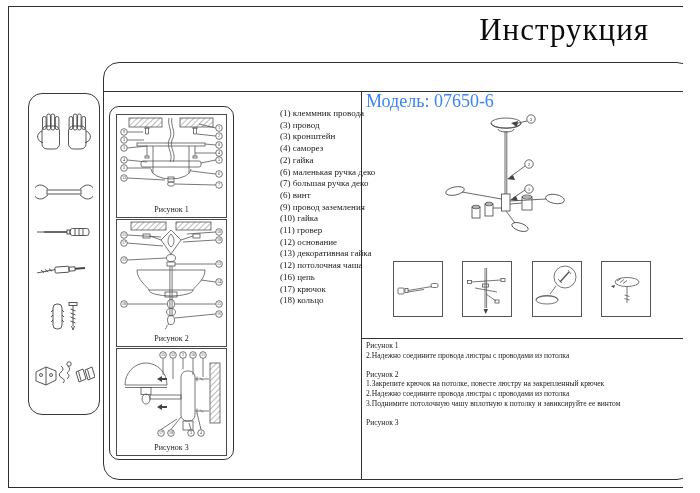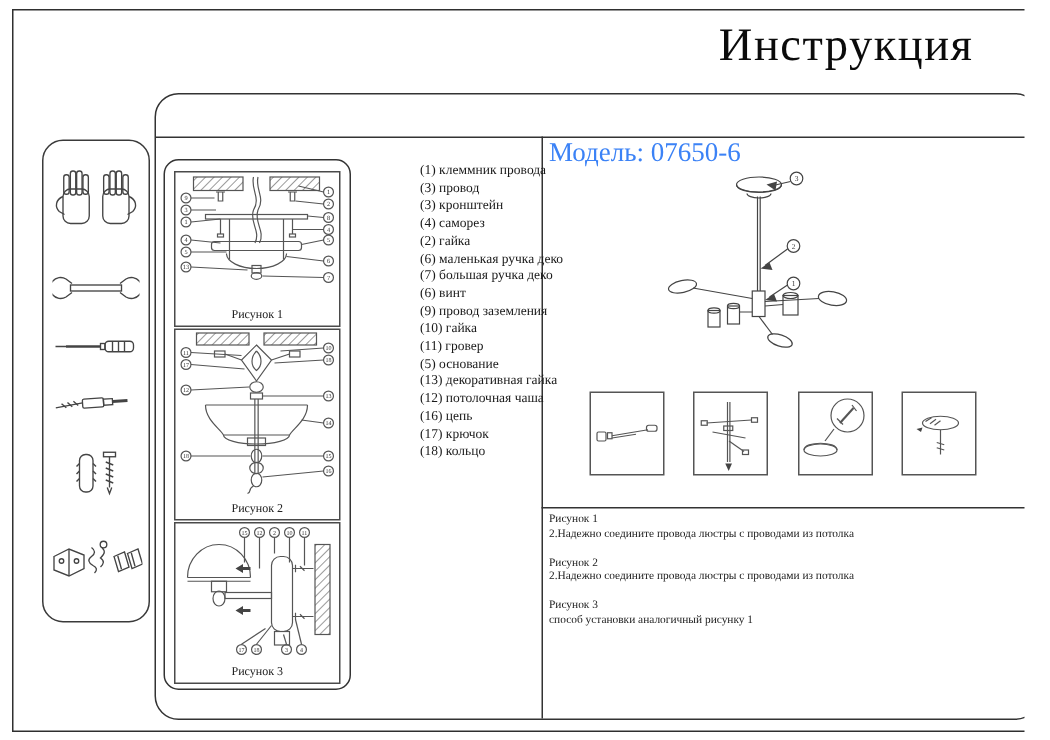--- a/index.html
+++ b/index.html
@@ -327,21 +327,21 @@
         <div>(3) провод</div>
         <div>(3) кронштейн</div>
         <div>(4) саморез</div>
         <div>(2) гайка</div>
         <div>(6) маленькая ручка деко</div>
         <div>(7) большая ручка деко</div>
         <div>(6) винт</div>
         <div>(9) провод заземления</div>
         <div>(10) гайка</div>
         <div>(11) гровер</div>
-        <div>(5) основание</div>
+        <div>(12) основание</div>
         <div>(13) декоративная гайка</div>
         <div>(12) потолочная чаша</div>
         <div>(16) цепь</div>
         <div>(17) крючок</div>
         <div>(18) кольцо</div>
       </div>
 
     <div class="model-title">Модель: 07650-6</div>
 
     <svg class="chandelier lineart" width="290" height="152" viewBox="0 0 290 152">
@@ -431,24 +431,23 @@
     <div class="instructions">
       <div class="instr-block">
         <div>Рисунок 1</div>
         <div>
             <div>2.Надежно соедините провода люстры с проводами из потолка</div>
           </div>
       </div>
       <div class="instr-block">
         <div>Рисунок 2</div>
         <div>
+            <div>1.Закрепите крючок на потолке, повесте люстру на закрепленный крючек</div>
             <div>2.Надежно соедините провода люстры с проводами из потолка</div>
+            <div>3.Поднимите потолочную чашу вплотную к потолку и завиксируйте ее винтом</div>
           </div>
       </div>
       <div class="instr-block">
         <div>Рисунок 3</div>
-        <div>
-            <div>способ установки аналогичный рисунку 1</div>
-          </div>
       </div>
     </div>
   </div>
 </div>
 
 </body></html>

